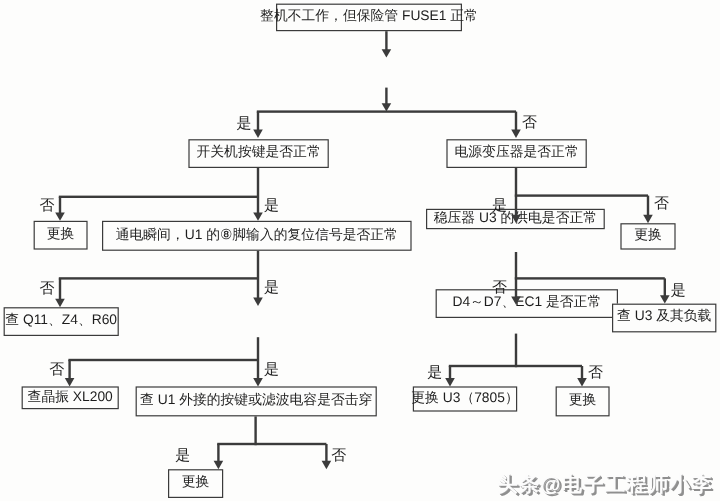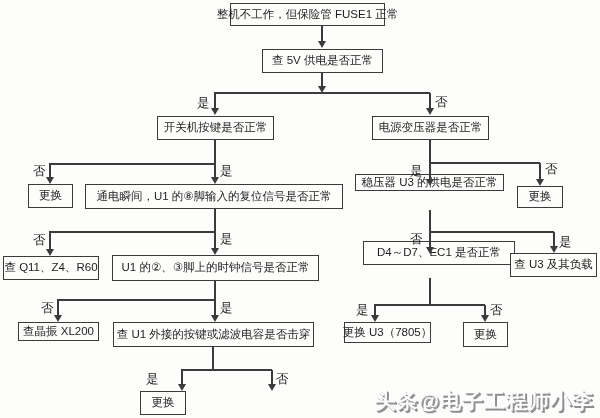--- a/index.html
+++ b/index.html
@@ -17,41 +17,39 @@
   .vline{position:absolute;width:1.5px;background:#3b3b3b;}
   .hline{position:absolute;height:1.5px;background:#3b3b3b;}
   .arrow{
     position:absolute;width:0;height:0;
     border-left:4px solid transparent;border-right:4px solid transparent;
     border-top:7px solid #3b3b3b;
   }
   .lbl{position:absolute;font-size:12.5px;color:#1d1d1d;line-height:1;}
   .watermark{
     position:absolute;right:6px;bottom:3px;
-    font-size:21px;font-weight:bold;letter-spacing:1px;
+    font-size:17px;font-weight:bold;letter-spacing:1px;
     color:#fcfcfc;
     text-shadow:2px 2px 0 #8f8f8f, 1px 1px 0 #a5a5a5;
     margin-left:48px;
   }
 </style>
 </head>
 <body>
 
 <div class="canvas">
 
   <div class="node" style="left:230px;top:3px;width:155px;height:23px">整机不工作，但保险管 FUSE1 正常</div>
-  <div class="node" style="left:262px;top:49px;width:121px;height:24px">查 5V 供电是否正常</div>
   <div class="node" style="left:157px;top:116px;width:117px;height:24px">开关机按键是否正常</div>
   <div class="node" style="left:372px;top:116px;width:117px;height:24px">电源变压器是否正常</div>
   <div class="node" style="left:28px;top:184px;width:45px;height:24px">更换</div>
   <div class="node" style="left:85px;top:184px;width:258px;height:25px">通电瞬间，U1 的⑧脚输入的复位信号是否正常</div>
   <div class="node" style="left:355px;top:174px;width:149px;height:17px">稳压器 U3 的供电是否正常</div>
   <div class="node" style="left:517px;top:186px;width:46px;height:22px">更换</div>
   <div class="node" style="left:3px;top:256px;width:96px;height:24px">查 Q11、Z4、R60</div>
-  <div class="node" style="left:112px;top:255px;width:207px;height:26px">U1 的②、③脚上的时钟信号是否正常</div>
   <div class="node" style="left:363px;top:241px;width:152px;height:24px">D4～D7、EC1 是否正常</div>
   <div class="node" style="left:510px;top:253px;width:87px;height:24px">查 U3 及其负载</div>
   <div class="node" style="left:18px;top:322px;width:81px;height:19px">查晶振 XL200</div>
   <div class="node" style="left:113px;top:322px;width:201px;height:25px">查 U1 外接的按键或滤波电容是否击穿</div>
   <div class="node" style="left:344px;top:322px;width:87px;height:21px">更换 U3（7805）</div>
   <div class="node" style="left:463px;top:322px;width:45px;height:25px">更换</div>
   <div class="node" style="left:140px;top:391px;width:46px;height:24px">更换</div>
 
   <div class="vline" style="left:321px;top:26px;height:16px"></div>
   <div class="arrow" style="left:318px;top:41px"></div>

